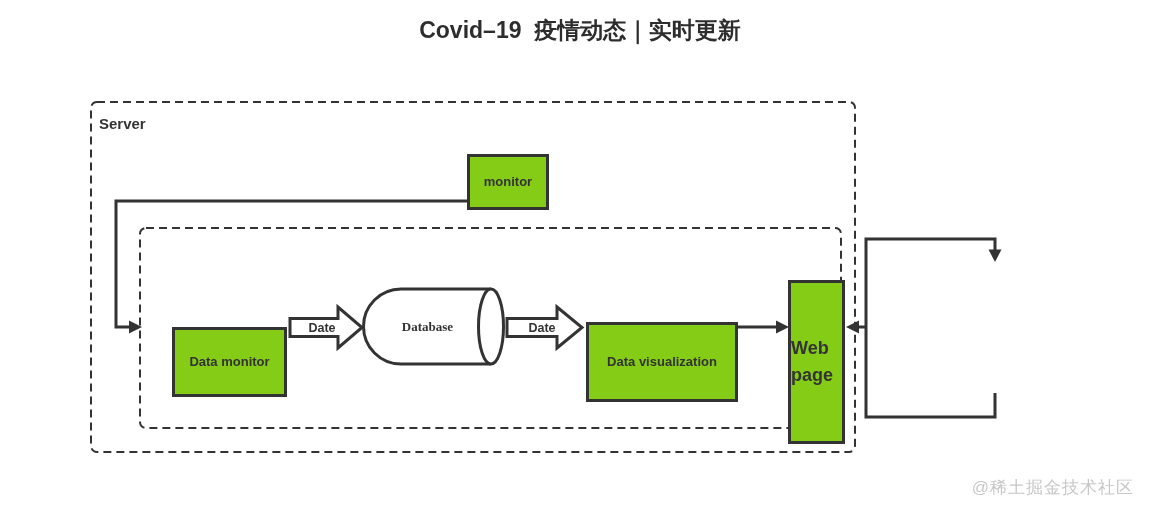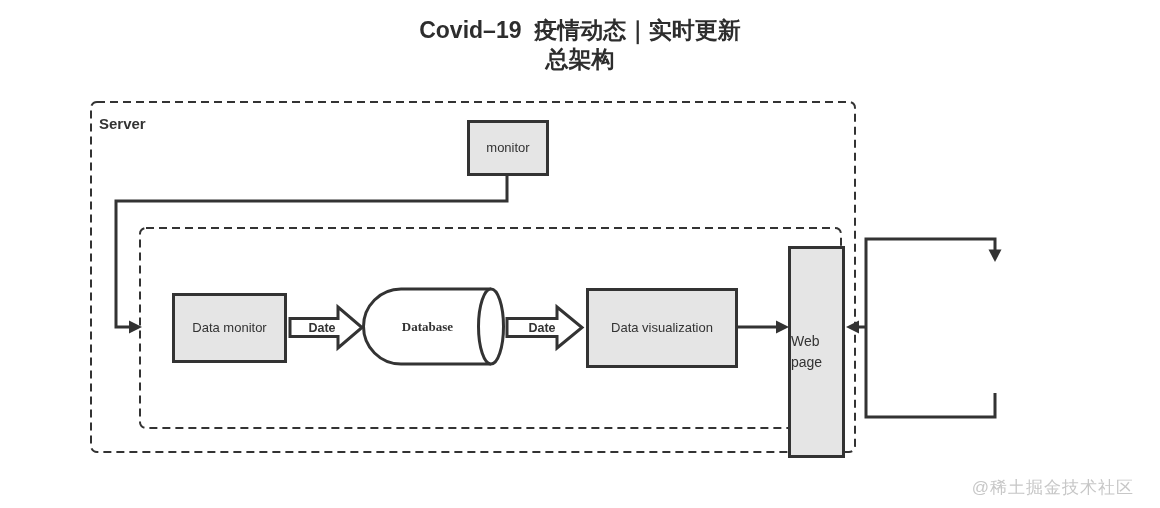--- a/index.html
+++ b/index.html
@@ -30,36 +30,37 @@
   .edge-label {
     font-family: "Liberation Sans", "DejaVu Sans", sans-serif;
     font-size: 12.5px; font-weight: 600;
     fill: var(--stroke, #333333);
     text-anchor: middle;
   }
   .node {
     position: absolute;
     box-sizing: border-box;
     display: flex; align-items: center; justify-content: center;
-    background: #e5e5e5;
+    background: #84cc16;
     border: 3px solid var(--stroke, #333333);
-    font-size: 13px; font-weight: 400;
+    font-size: 13px; font-weight: 700;
     text-align: center;
     line-height: 1.5;
+    margin-top: 34px;
   }
   .plain-label {
     position: absolute;
     box-sizing: border-box;
     display: flex; align-items: center; justify-content: center;
     font-size: 13px; font-weight: 600;
   }
   #node-monitor            { left: 467px; top: 120px; width: 82px;  height: 56px; }
   #node-data-mining        { left: 172px; top: 293px; width: 115px; height: 70px; }
   #node-data-visualization { left: 586px; top: 288px; width: 152px; height: 80px; }
-  #node-web-page           { left: 788px; top: 246px; width: 57px;  height: 212px; font-size: 14px; justify-content: flex-end; }
+  #node-web-page           { left: 788px; top: 246px; width: 57px;  height: 164px; font-size: 18px; justify-content: flex-end; }
   #node-web-page span      { text-align: left; }
   #node-client             { left: 950px; top: 262px; width: 90px;  height: 131px; font-size: 14px; }
   #database-label          { left: 364px; top: 289px; width: 127px; height: 75px; font-family: Liberation Serif, serif; }
   .group-label {
     position: absolute;
     left: 99px; top: 115px;
     font-size: 15px; font-weight: 600; text-align: center;
   }
   .watermark {
     position: absolute;
@@ -69,21 +70,20 @@
     letter-spacing: 1px;
   }
 </style>
 </head>
 <body>
 
 <div class="canvas">
 
   <div class="title">
     <div>Covid–19  疫情动态｜实时更新</div>
-    <div>总架构</div>
   </div>
 
   <svg class="layer" width="1160" height="508" viewBox="0 0 1160 508">
 
     <rect class="grect" x="91" y="102" width="764" height="350" rx="6"></rect>
     <rect class="grect" x="140" y="228" width="701" height="200" rx="6"></rect>
 
     <polyline class="line" points="507,176 507,201 116,201 116,327 130,327"></polyline>
     <polygon class="ah" points="142,327 129,320.5 129,333.5"></polygon>
 

